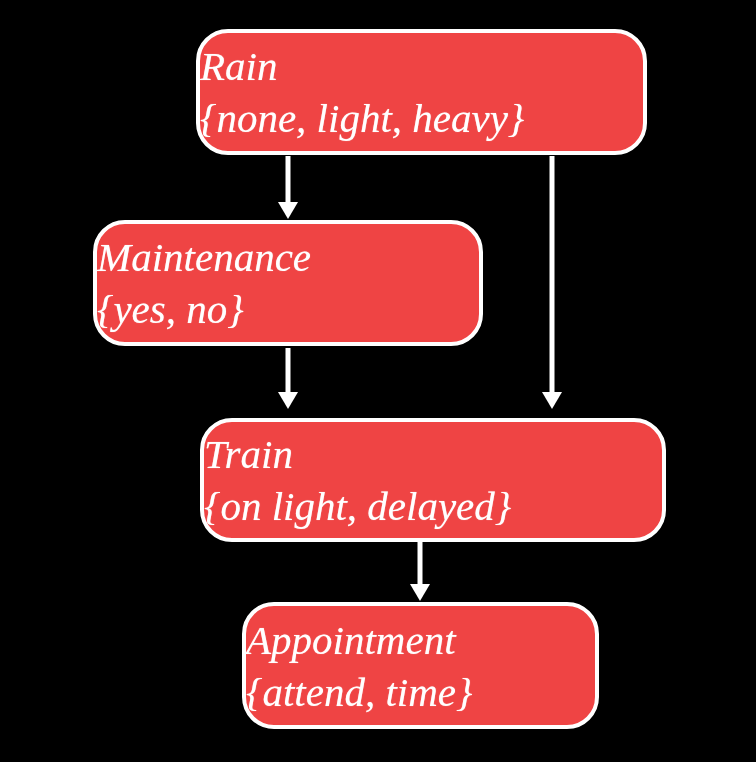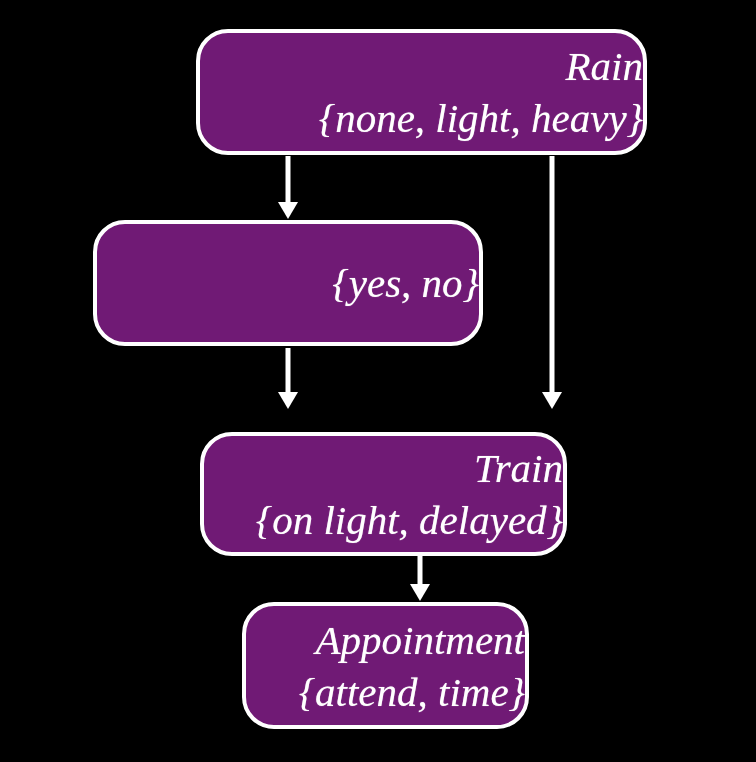--- a/index.html
+++ b/index.html
@@ -21,36 +21,36 @@
     top: 0;
     width: 756px;
     height: 762px;
     pointer-events: none;
   }
   .node {
     position: absolute;
     box-sizing: border-box;
     border: 4px solid #ffffff;
     border-radius: 32px;
-    background: #701a75;
+    background: #ef4444;
     color: #ffffff;
     display: flex;
     flex-direction: column;
-    align-items: flex-end;
+    align-items: flex-start;
     justify-content: center;
     text-align: center;
     font-style: italic;
     font-size: 41px;
     line-height: 52px;
     text-shadow: 0 0 1px rgba(255,255,255,0.6);
   }
   .node-rain        { left: 196px; top:  29px; width: 451px; height: 126px; }
   .node-maintenance { left:  93px; top: 220px; width: 390px; height: 126px; }
-  .node-train       { left: 200px; top: 432px; width: 367px; height: 124px; }
-  .node-appointment { left: 242px; top: 602px; width: 287px; height: 127px; font-family: Liberation Serif, serif; }
+  .node-train       { left: 200px; top: 418px; width: 466px; height: 124px; }
+  .node-appointment { left: 242px; top: 602px; width: 357px; height: 127px; font-family: Liberation Serif, serif; }
 </style>
 </head>
 <body>
 
 <div class="canvas">
 
   <svg class="edges" viewBox="0 0 756 762">
 
     <g>
       <line x1="288" y1="156" x2="288" y2="204" stroke="#ffffff" stroke-width="5"></line>
@@ -72,20 +72,21 @@
       <polygon points="410,584 430,584 420,601" fill="#ffffff"></polygon>
     </g>
   </svg>
 
   <div class="node node-rain">
     <div>Rain</div>
     <div>{none, light, heavy}</div>
   </div>
 
   <div class="node node-maintenance">
+    <div>Maintenance</div>
     <div>{yes, no}</div>
   </div>
 
   <div class="node node-train">
     <div>Train</div>
     <div>{on light, delayed}</div>
   </div>
 
   <div class="node node-appointment">
     <div>Appointment</div>

